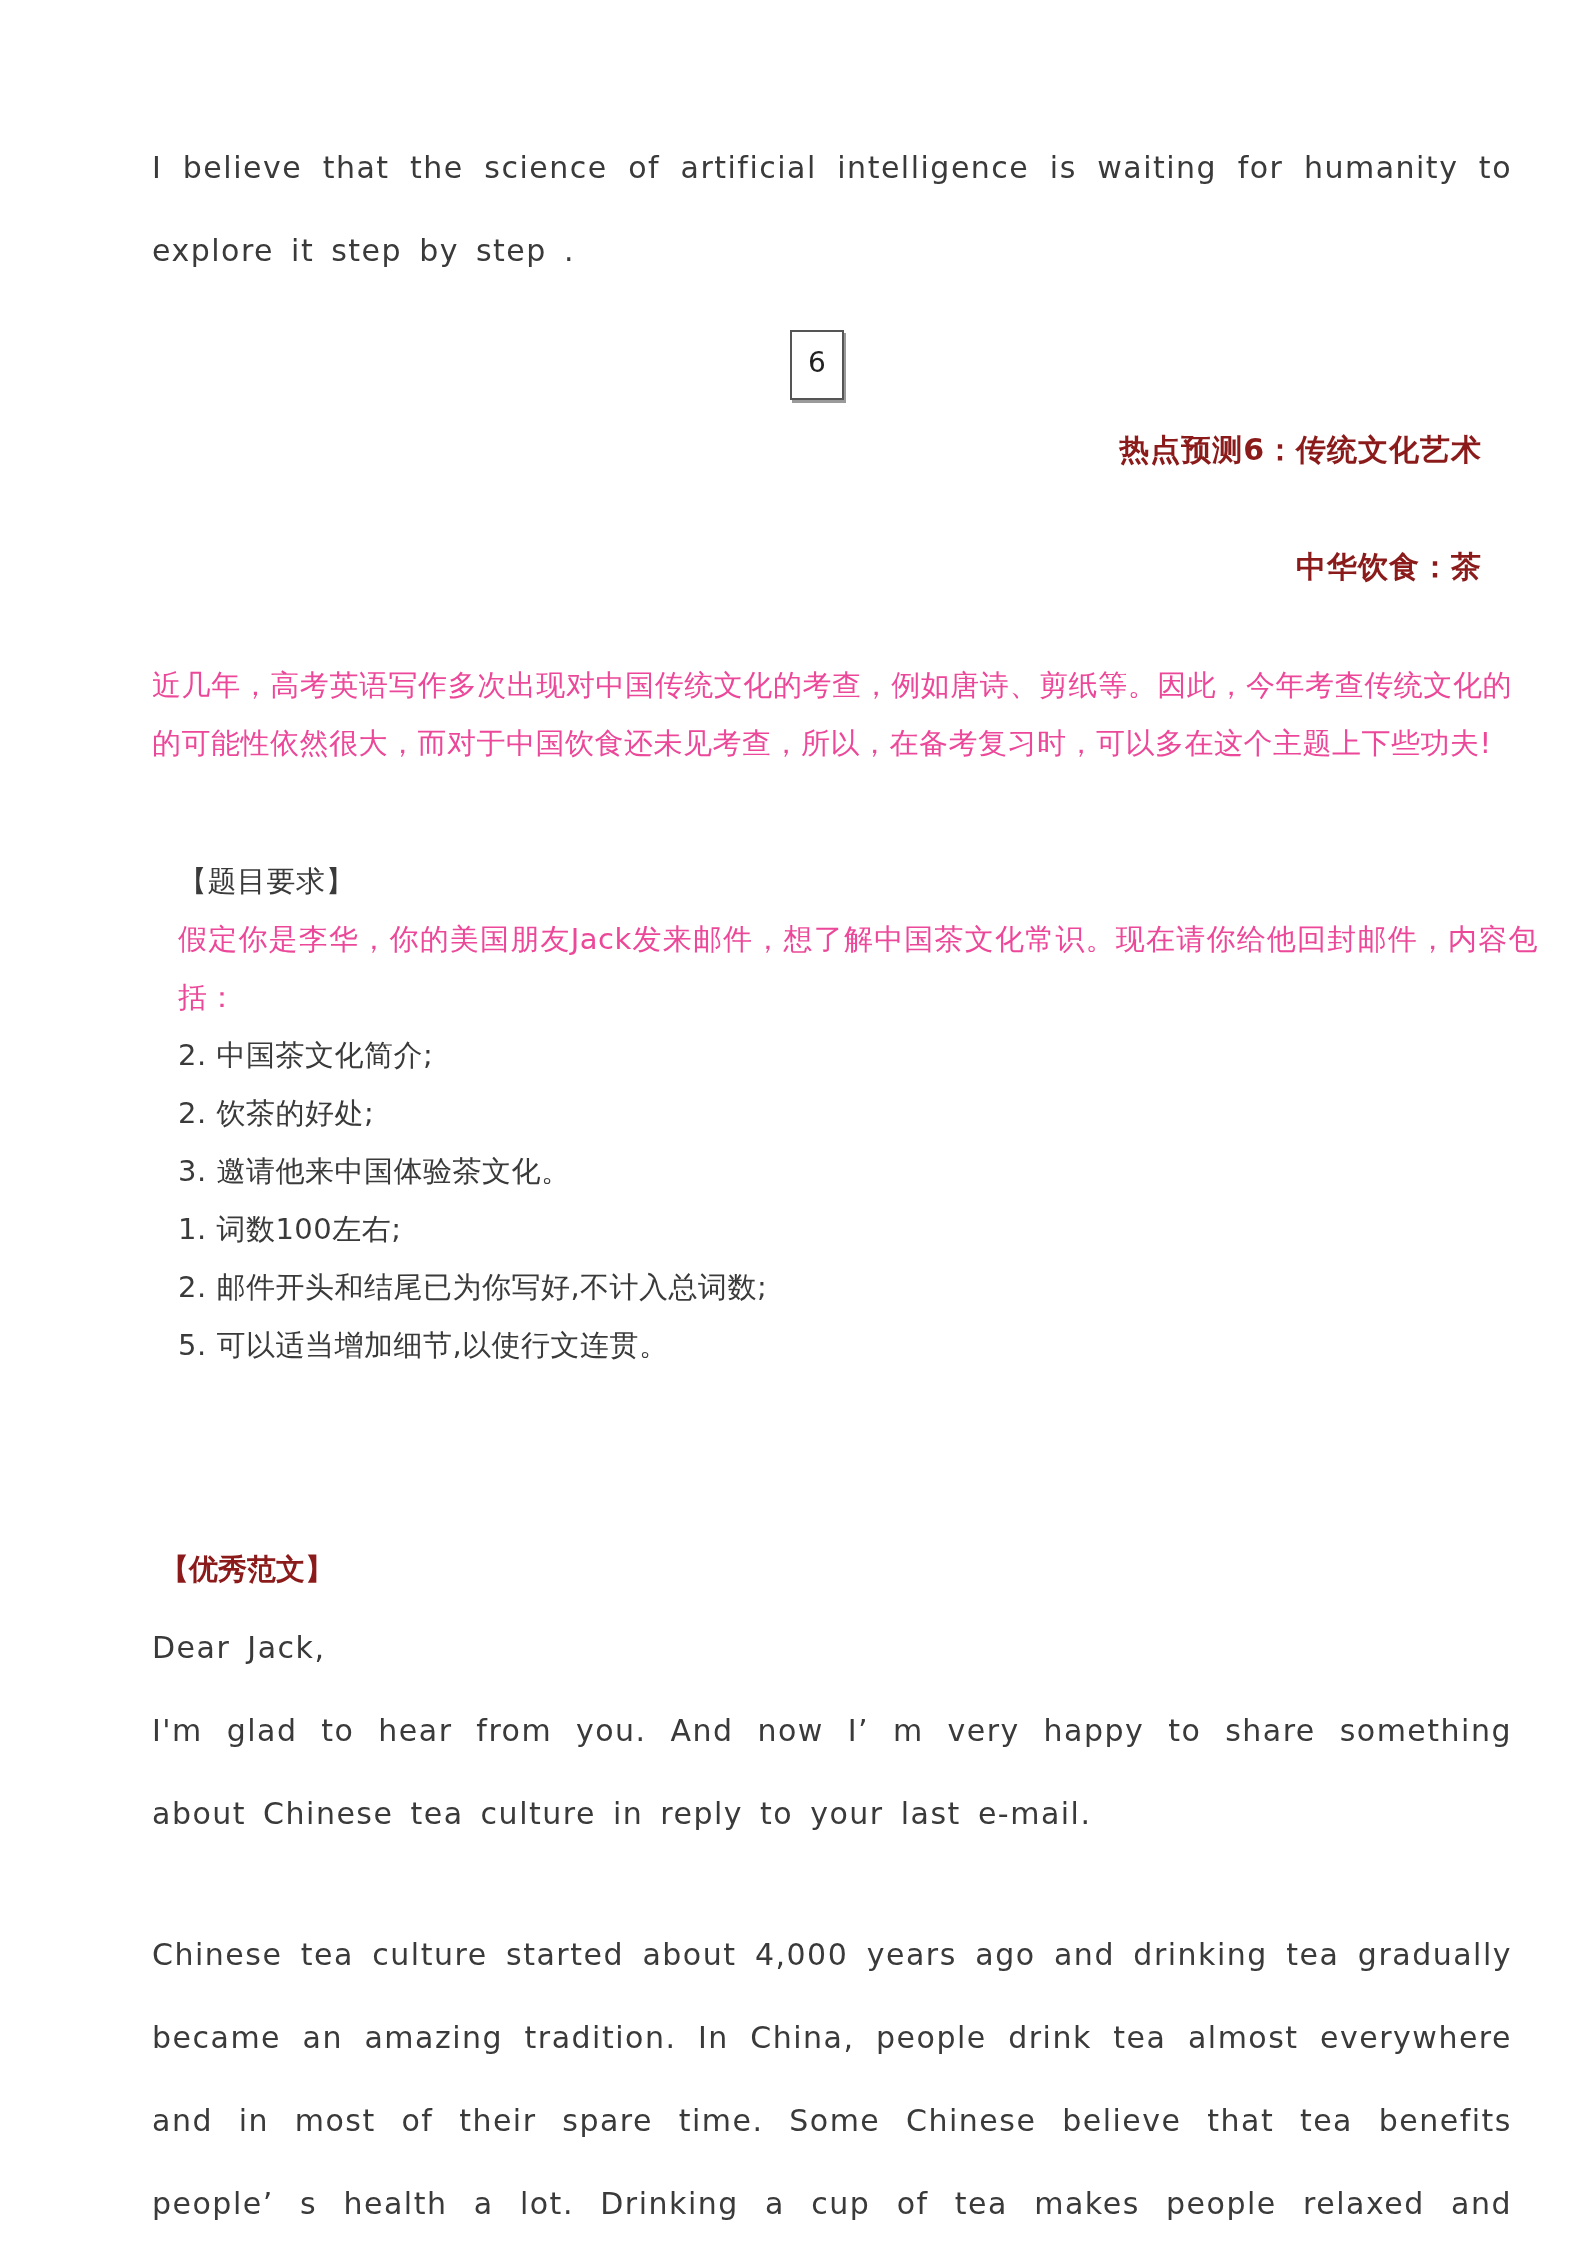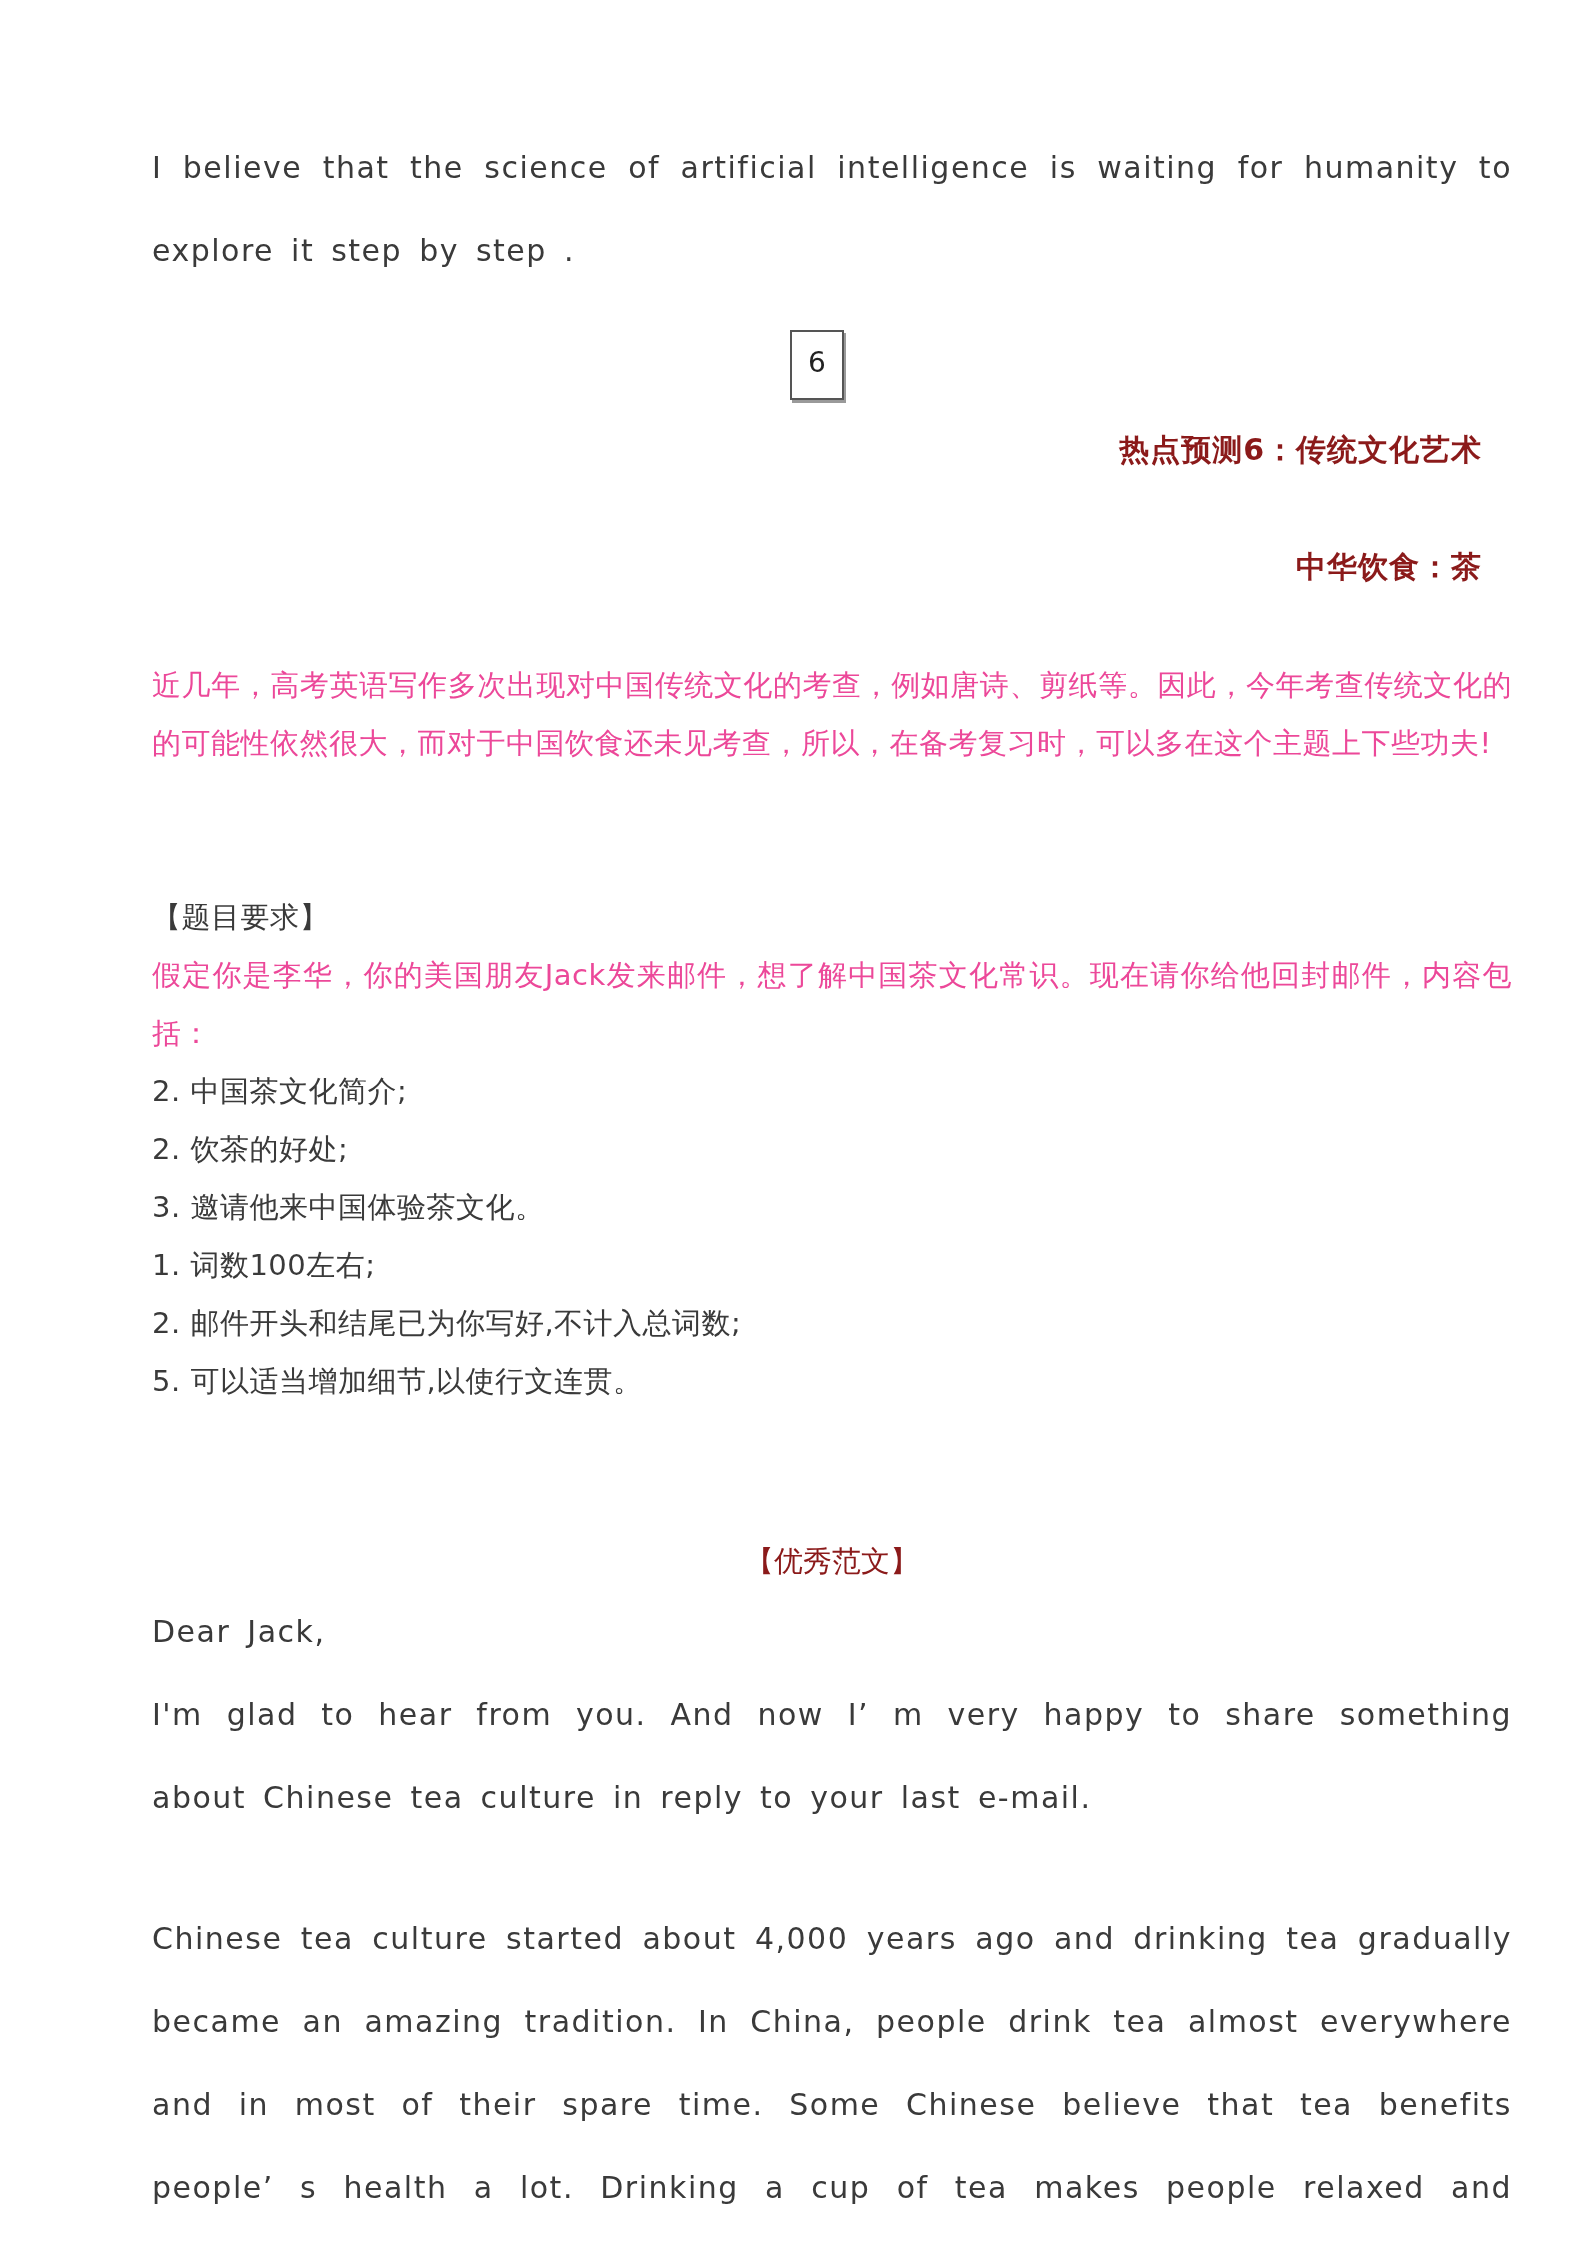--- a/index.html
+++ b/index.html
@@ -71,46 +71,45 @@
       width: 1360px;
       text-align: right;
       font-size: 30px;
       font-weight: bold;
       color: #8b1a1a;
       letter-spacing: 1px;
       margin-left: -30px;
     }
     .label-red {
       font-size: 29px;
-      font-weight: normal;
+      font-weight: bold;
       color: #8b1a1a;
       line-height: 58px;
-      margin: 0;
-      text-align: center;
+      margin: 8px;
     }
     .abs { position: absolute; left: 0; width: 1360px; }
   </style>
 </head>
 <body>
 
 <div class="page">
 
   <p class="para-en abs" style="top:126px;">I believe that the science of artificial intelligence is waiting for humanity to explore it step by step .</p>
 
   <div class="section-box-wrap" style="top:330px;">
     <span class="section-box">6</span>
   </div>
 
   <div class="heading-red" style="top:430px;">热点预测6：传统文化艺术</div>
 
   <div class="heading-red" style="top:547px;">中华饮食：茶</div>
 
   <p class="para-cn abs" style="top:656px;">近几年，高考英语写作多次出现对中国传统文化的考查，例如唐诗、剪纸等。因此，今年考查传统文化的的可能性依然很大，而对于中国饮食还未见考查，所以，在备考复习时，可以多在这个主题上下些功夫!</p>
 
-  <div class="abs" style="top:888px;">
+  <div class="abs" style="top:852px;margin-left:26px;">
     <p class="line">【题目要求】</p>
     <p class="para-cn">假定你是李华，你的美国朋友Jack发来邮件，想了解中国茶文化常识。现在请你给他回封邮件，内容包括：</p>
     <p class="line">2. 中国茶文化简介;</p>
     <p class="line">2. 饮茶的好处;</p>
     <p class="line">3. 邀请他来中国体验茶文化。</p>
     <p class="line">1. 词数100左右;</p>
     <p class="line">2. 邮件开头和结尾已为你写好,不计入总词数;</p>
     <p class="line">5. 可以适当增加细节,以使行文连贯。</p>
   </div>
 

